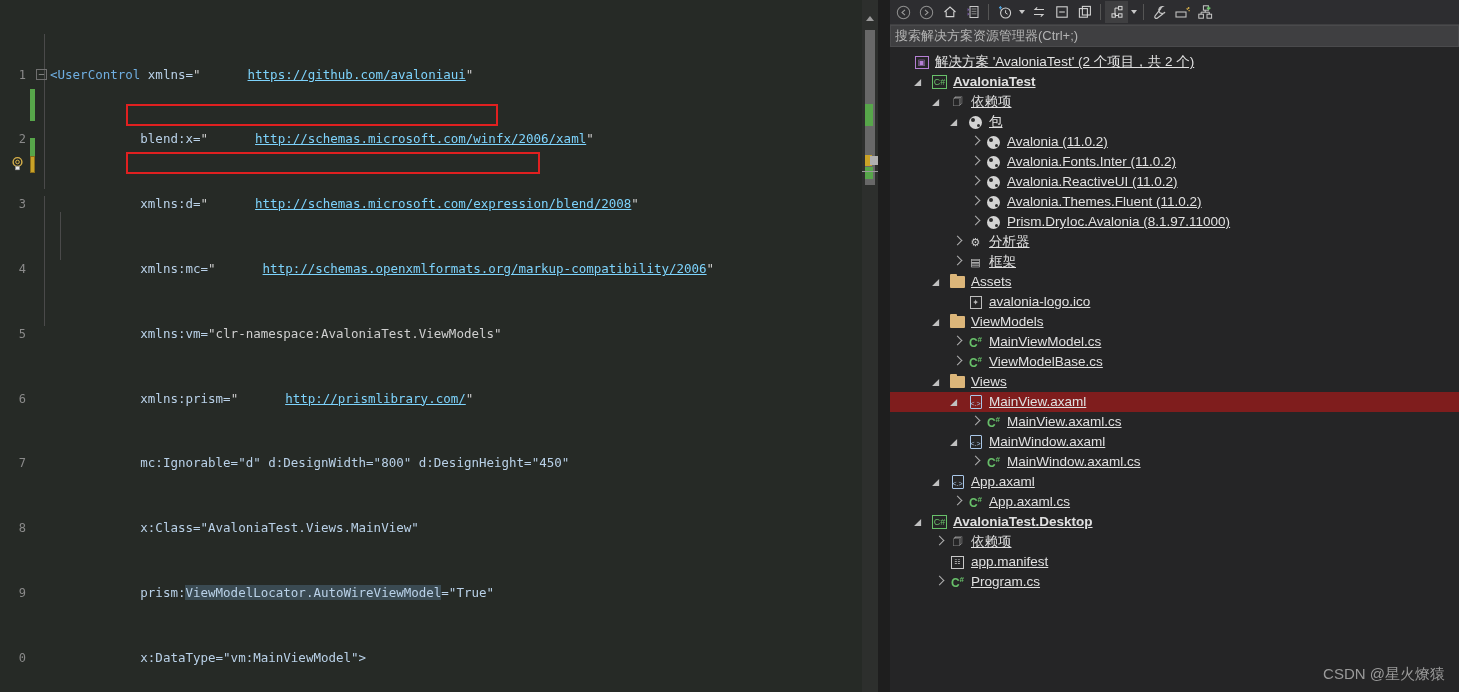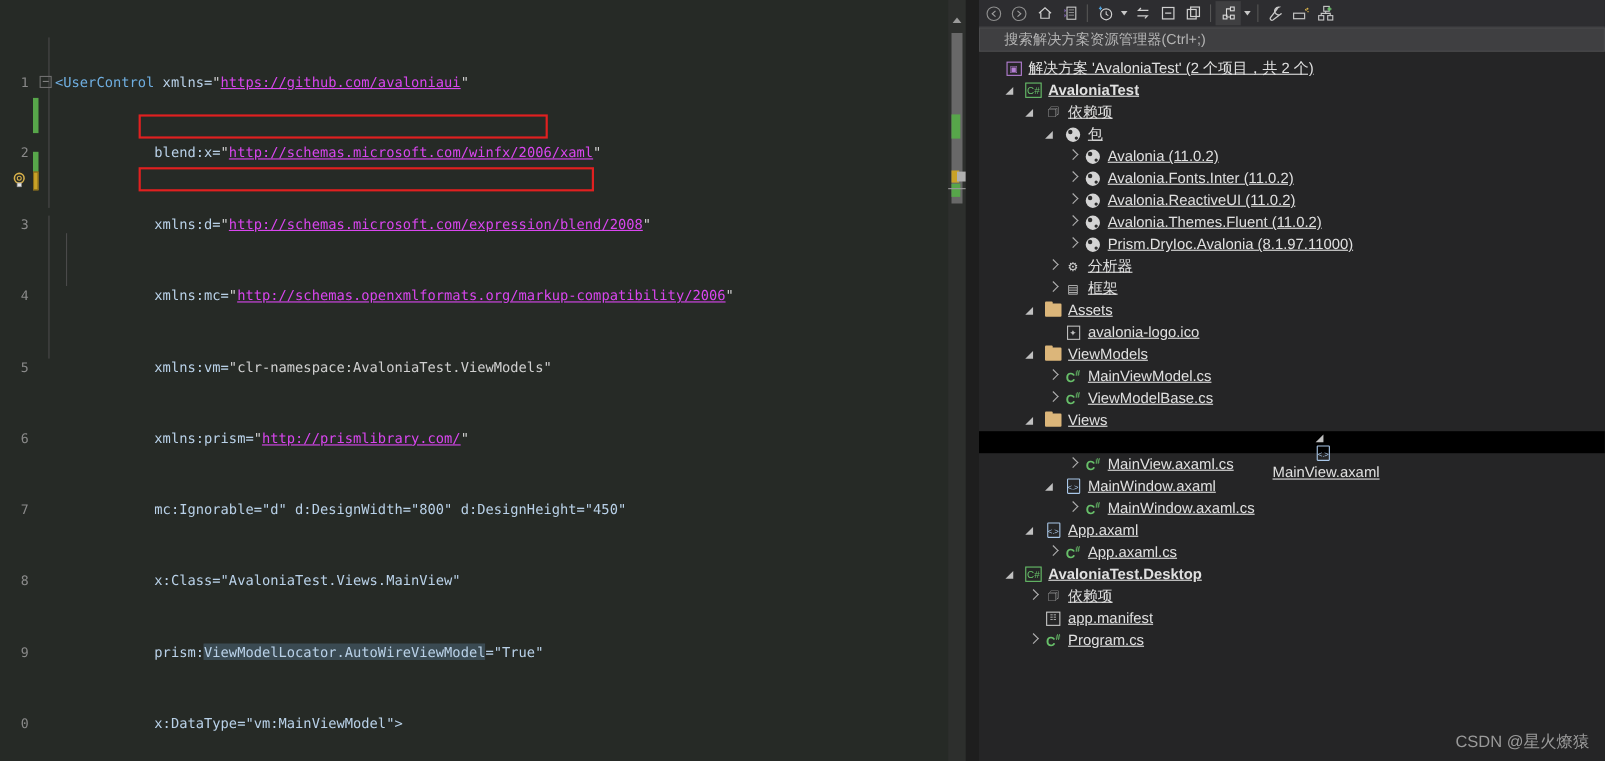--- a/index.html
+++ b/index.html
@@ -62,21 +62,21 @@
     top: -1px;
     margin-right: 3px;
   }
   .fold.empty { border: none; }
   .codetext { display: inline-block; }
 
   
   .tag   { color: #6faee0; }
   .attr  { color: #b9d1e8; }
   .str   { color: #cfcfcf; }
-  .url   { color: #d946ef; text-decoration: underline; }
+  .url   { color: #7dd3fc; text-decoration: underline; margin-left: 47px; }
   .sel   { background: #3a4a52; }
 
   
   .vguide {
     position: absolute;
     left: 44px;
     width: 1px;
     background: #4a4a4a;
   }
 
@@ -196,37 +196,37 @@
     border-top: 4px solid #c8c8c8;
     display: block;
   }
   .se-search {
     height: 22px;
     background: #3f3f41;
     border: 1px solid #4a4a4c;
     margin: 0;
     display: flex;
     align-items: center;
-    padding-left: 22px;
+    padding-left: 4px;
     color: #b4b4b4;
     font-size: 13px;
   }
   .se-tree {
     position: relative;
     font-size: 13.5px;
     padding-top: 5px;
   }
   .trow {
     height: 20px;
     display: flex;
     align-items: center;
     white-space: nowrap;
     color: #e0e0e0;
   }
-  .trow.selected { background: #000000; flex-direction: column; }
+  .trow.selected { background: #7f1d1d; }
   .trow .exp {
     width: 12px; height: 12px;
     margin-right: 3px;
     flex: 0 0 auto;
     position: relative;
   }
   .trow .exp.down::before {
     content: "";
     position: absolute;
     left: 1px; top: 3px;

